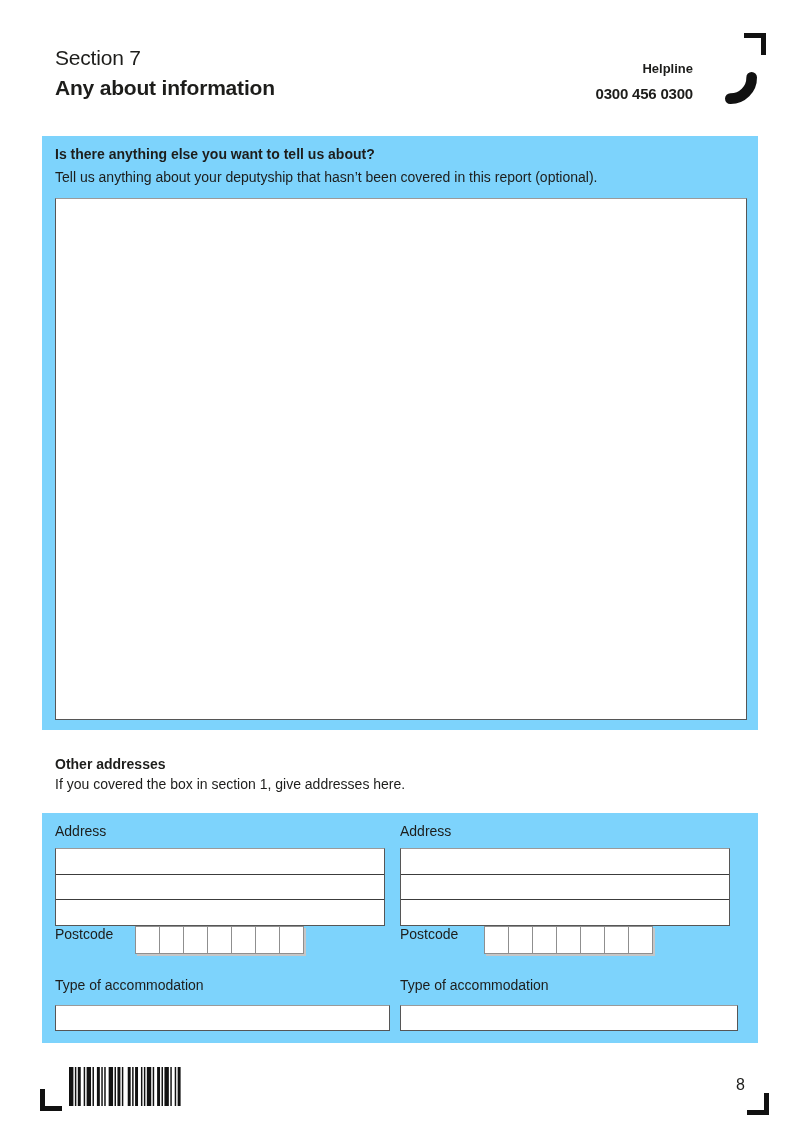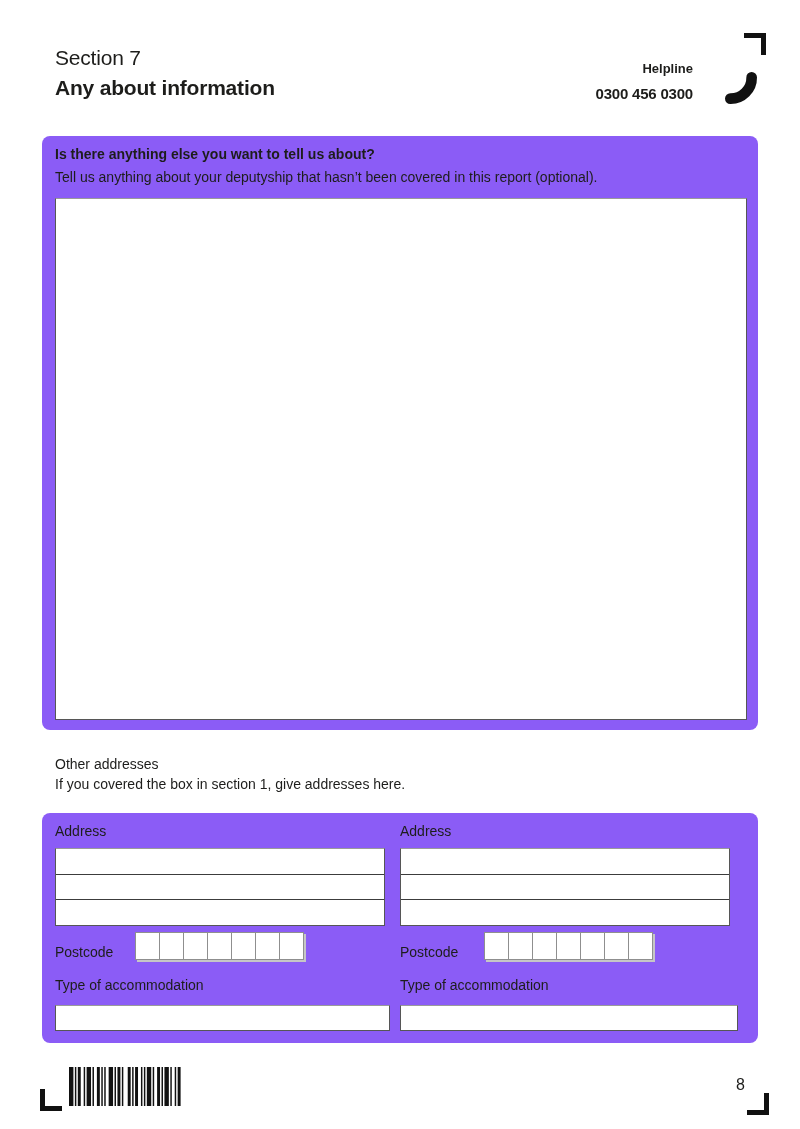--- a/index.html
+++ b/index.html
@@ -18,53 +18,53 @@
 
   
   .section-label { position:absolute; left:55px; top:38px; font-size:21px; font-weight:400; letter-spacing:-0.2px; }
   .section-title { position:absolute; left:55px; top:68px; font-size:21px; font-weight:700; letter-spacing:-0.2px; }
   .helpline { position:absolute; right:107px; top:53px; text-align:right; }
   .helpline .hl-label { font-size:13px; font-weight:700; }
   .helpline .hl-number { font-size:15px; font-weight:700; margin-top:9px; letter-spacing:-0.2px; }
   .phone-icon { position:absolute; left:721px; top:58px; width:40px; height:44px; }
 
   
-  .panel { position:absolute; left:42px; width:716px; background:#8b5cf6;border-radius:8px; }
+  .panel { position:absolute; left:42px; width:716px; background:#7dd3fc; }
   .panel-1 { top:128px; height:594px; }
   .panel-2 { top:805px; height:230px; }
 
   .q-bold { position:absolute; left:13px; top:10px; font-size:14px; font-weight:700; }
   .q-hint { position:absolute; left:13px; top:33px; font-size:14px; font-weight:400; }
   .big-textarea {
     position:absolute; left:13px; top:62px; width:692px; height:522px;
     background:#fff; border:1.5px solid #565656; border-top-color:#9a9a9a;
     resize:none; outline:none; font-family:inherit; font-size:14px; padding:8px; color:#1d1d1b;
   }
 
   
-  .oa-head { position:absolute; left:55px; top:748px; font-size:14px; font-weight:400; }
+  .oa-head { position:absolute; left:55px; top:748px; font-size:14px; font-weight:700; }
   .oa-hint { position:absolute; left:55px; top:768px; font-size:14px; font-weight:400; }
 
   
   .addr-col { position:absolute; top:0; height:100%; }
   .addr-col.c0 { left:13px;  width:335px; }
   .addr-col.c1 { left:358px; width:340px; }
   .field-label { position:absolute; font-size:14px; font-weight:400; }
   .lbl-address { left:0; top:10px; }
   .addr-box {
     position:absolute; left:0; top:35px; width:330px; height:78px;
     background:#fff; border:1.5px solid #565656; border-top-color:#9a9a9a;
     display:flex; flex-direction:column;
   }
   .addr-col.c1 .addr-box { width:330px; }
   .addr-line { flex:1; border-top:1px solid #3c3c3c; }
   .addr-line:first-child { border-top:none; }
   .addr-line input { width:100%; height:100%; border:none; outline:none; background:transparent; font-family:inherit; font-size:14px; padding:0 6px; }
 
-  .pc-row { position:absolute; left:0; top:113px; height:34px; display:flex; align-items:flex-end; }
+  .pc-row { position:absolute; left:0; top:113px; height:34px; display:flex; align-items:flex-start; }
   .lbl-postcode { position:static; font-size:14px; }
   .pc-cells { display:flex; margin-left:22px; box-shadow:2px 2px 0 0 #c6c6c6; }
   .addr-col.c1 .pc-cells { margin-left:26px; }
   .pc-cell { width:25px; height:28px; background:#fff; border:1px solid #8f8f8f; margin-left:-1px; }
   .pc-cell:first-child { margin-left:0; }
   .pc-cell input { width:100%; height:100%; border:none; outline:none; background:transparent; text-align:center; font-family:inherit; font-size:14px; }
 
   .lbl-accom { left:0; top:164px; }
   .accom-input {
     position:absolute; left:0; top:192px; width:335px; height:26px;

